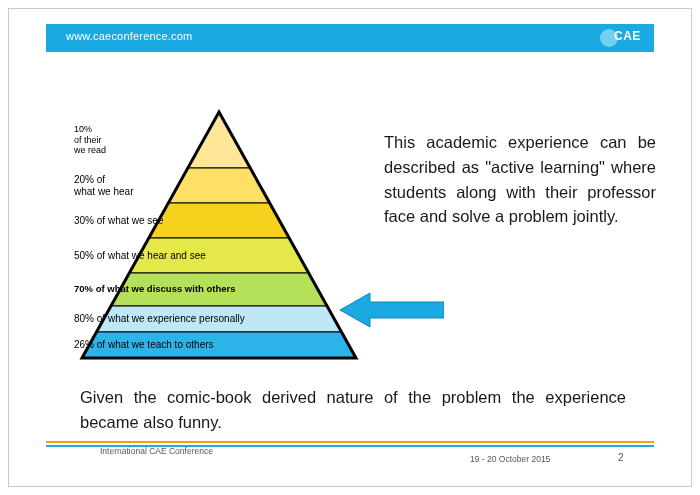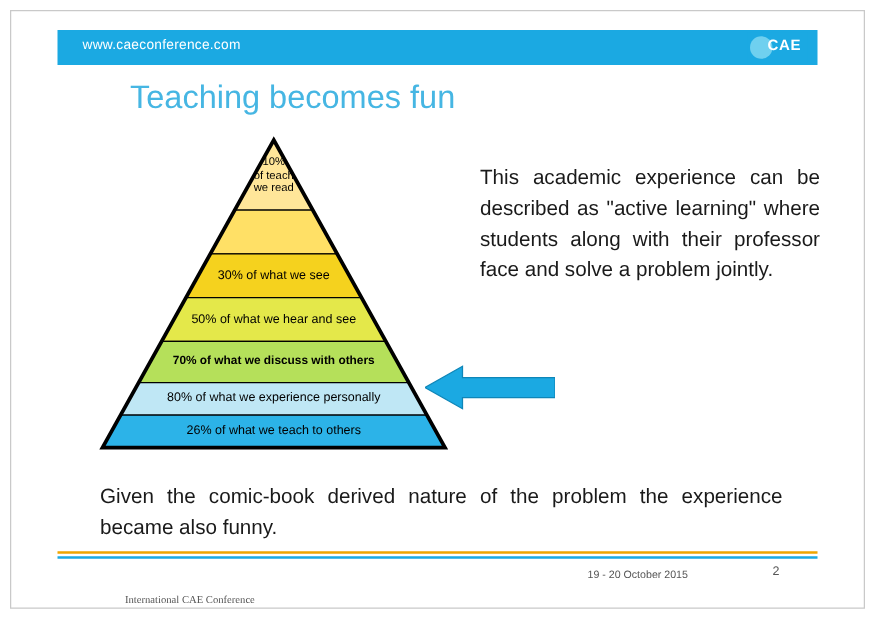--- a/index.html
+++ b/index.html
@@ -90,21 +90,21 @@
     width: 290px;
     height: 255px;
   }
   .pyramid-svg {
     position: absolute;
     left: 0;
     top: 0;
   }
   .band-label {
     position: absolute;
-    text-align: center;
+    text-align: left;
     color: #000000;
     line-height: 1.15;
     pointer-events: none;
     white-space: nowrap;
   }
 
   
   .para-right {
     position: absolute;
     left: 368px;
@@ -151,24 +151,23 @@
     position: absolute;
     left: 46px;
     top: 445px;
     width: 608px;
     height: 2px;
     background: #1ba9e2;
   }
   .footer-left {
     position: absolute;
     left: 100px;
-    top: 474px;
+    top: 446px;
     font-size: 8.5px;
     color: #555555;
-    font-family: Liberation Serif, serif;
   }
   .footer-center {
     position: absolute;
     left: 470px;
     top: 454px;
     font-size: 8.5px;
     color: #555555;
   }
   .footer-page {
     position: absolute;
@@ -185,38 +184,38 @@
   <div class="slide-border"></div>
 
   <div class="header-bar">
     <div class="header-url">www.caeconference.com</div>
     <div class="logo">
       <div class="logo-circle"></div>
       <div class="logo-text">CAE</div>
     </div>
   </div>
 
-  <div class="title">Teaching becomes fun</div>
 
   <div class="pyramid-wrap">
     <svg class="pyramid-svg" width="290" height="255" viewBox="0 0 290 255">
 
       <g id="pyramid-bands">
           <polygon points="145,4 145,4 176.1869918699187,60 113.8130081300813,60" fill="#ffe699" stroke="#000000" stroke-width="1"></polygon>
           <polygon points="113.8130081300813,60 176.1869918699187,60 195.6788617886179,95 94.3211382113821,95" fill="#ffe066" stroke="#000000" stroke-width="1"></polygon>
           <polygon points="94.3211382113821,95 195.6788617886179,95 215.1707317073171,130 74.82926829268293,130" fill="#f5d21e" stroke="#000000" stroke-width="1"></polygon>
           <polygon points="74.82926829268293,130 215.1707317073171,130 234.66260162601625,165 55.337398373983746,165" fill="#e4e84a" stroke="#000000" stroke-width="1"></polygon>
           <polygon points="55.337398373983746,165 234.66260162601625,165 253.04065040650408,198 36.95934959349593,198" fill="#b5e05a" stroke="#000000" stroke-width="1"></polygon>
           <polygon points="36.95934959349593,198 253.04065040650408,198 267.520325203252,224 22.47967479674797,224" fill="#bfe7f5" stroke="#000000" stroke-width="1"></polygon>
           <polygon points="22.47967479674797,224 267.520325203252,224 282,250 8,250" fill="#2cb3e8" stroke="#000000" stroke-width="1"></polygon>
         </g>
       <polygon points="145,4 282,250 8,250" fill="none" stroke="#000000" stroke-width="3"></polygon>
     </svg>
 
-    <div class="band-label" style="font-size: 9px; left: 0px; width: 290px; top: 16.475px;"><span>10%</span><br><span>of teach</span><br><span>we read</span></div>
+    <div class="band-label" style="font-size: 9px; left: 0px; width: 290px; top: 16.475px;"><span>10%</span><br><span>of their</span><br><span>we read</span></div>
+    <div class="band-label" style="font-size: 10px; left: 0px; width: 290px; top: 66px;"><span>20% of</span><br><span>what we hear</span></div>
     <div class="band-label" style="font-size: 10px; left: 0px; width: 290px; top: 106.75px;"><span>30% of what we see</span></div>
     <div class="band-label" style="font-size: 10px; left: 0px; width: 290px; top: 141.75px;"><span>50% of what we hear and see</span></div>
     <div class="band-label" style="font-size: 9.5px; left: 0px; width: 290px; top: 176.037px; font-weight: bold;"><span>70% of what we discuss with others</span></div>
     <div class="band-label" style="font-size: 10px; left: 0px; width: 290px; top: 205.25px;"><span>80% of what we experience personally</span></div>
     <div class="band-label" style="font-size: 10px; left: 0px; width: 290px; top: 231.25px;"><span>26% of what we teach to others</span></div>
   </div>
 
   <div class="para-right">This academic experience can be described as "active learning" where students along with their professor face and solve a problem jointly.</div>
 
   <svg class="arrow" viewBox="0 0 104 40">

